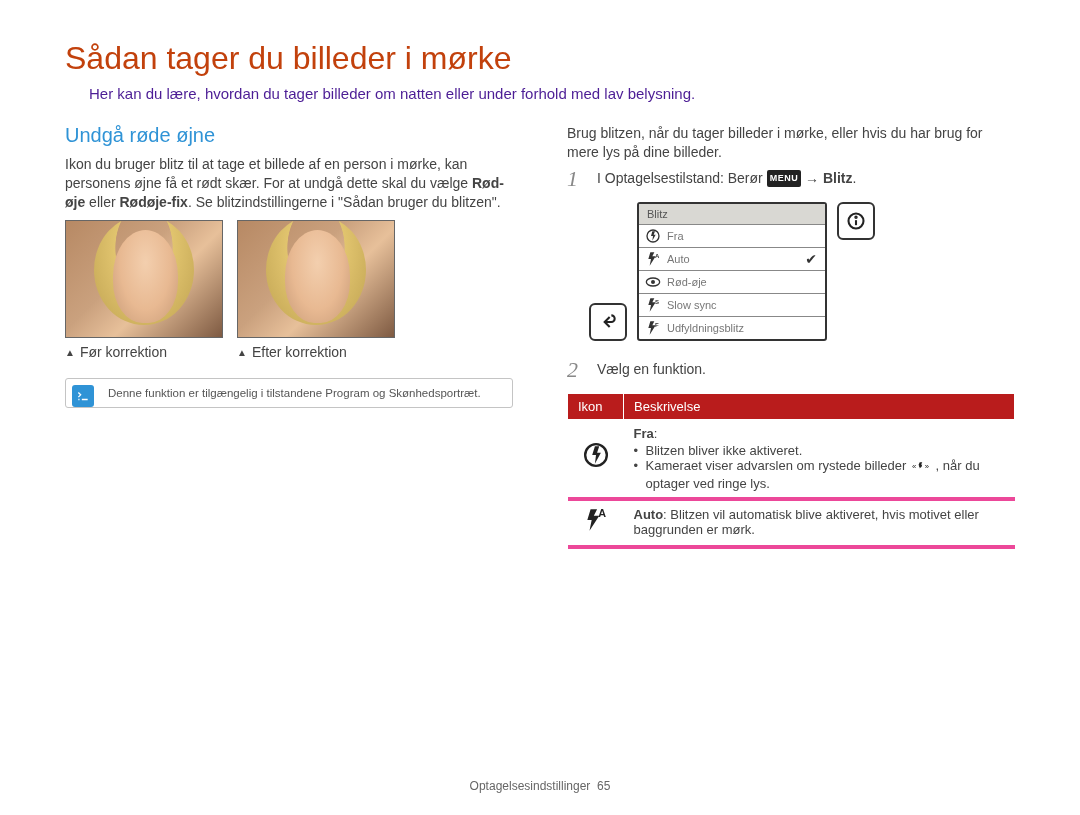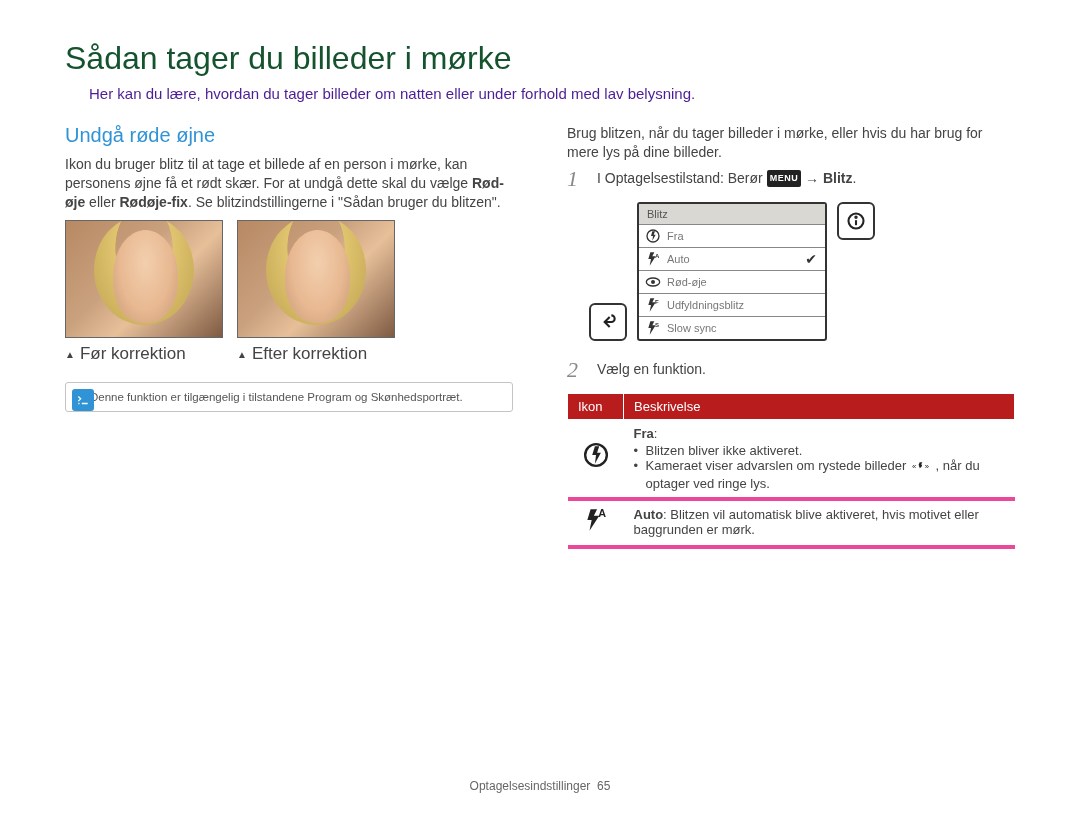--- a/index.html
+++ b/index.html
@@ -6,21 +6,21 @@
   body {
     width: 1080px;
     height: 815px;
     font-family: Arial, Helvetica, sans-serif;
     background: #fff;
     color: #3a3a3a;
     padding: 40px 65px 0 65px;
     position: relative;
   }
   h1 {
-    color: #14532d;
+    color: #c2410c;
     font-size: 32px;
     font-weight: 400;
     margin-bottom: 8px;
   }
   .intro {
     font-size: 15px;
     margin-bottom: 22px;
     color: #4c1d95;
     margin-left: 24px;
   }
@@ -59,26 +59,26 @@
     position:absolute; left:30%; top:8%; width:42%; height:80%;
     background: radial-gradient(ellipse at 50% 35%, #f3cfae 0%, #e8b992 55%, #c79a77 100%);
     border-radius: 50% 50% 45% 45%;
   }
   .photo .hair {
     position:absolute; left:18%; top:-5%; width:64%; height:95%;
     background: radial-gradient(ellipse at 50% 30%, rgba(0,0,0,0) 40%, #e1c46e 41%, #bfa251 100%);
     border-radius: 50%;
   }
   .captions-row { display:flex; gap:14px; margin-bottom: 18px; }
-  .cap { width:158px; font-size:17px; color:#444; }
+  .cap { width:158px; font-size:14px; color:#444; }
   .cap::before { content:"▲"; font-size:10px; margin-right:5px; vertical-align:1px;}
   .note-box {
     border: 1px solid #c4c4c4;
     border-radius: 3px;
-    padding: 8px 10px 8px 24px;
+    padding: 8px 10px 8px 42px;
     font-size: 11.5px;
     position: relative;
     color:#555;
   }
   .note-box .note-ico {
     position:absolute; left:6px; top:6px;
     width:22px; height:22px; background:#2f93d6; border-radius:3px;
     display:flex; align-items:center; justify-content:center;
   }
   .note-box .note-ico svg { width:14px; height:14px; stroke:#fff; fill:none; stroke-width:2.2; }
@@ -242,33 +242,33 @@
                 <ellipse cx="12" cy="12" rx="10" ry="6" fill="none" stroke="#333" stroke-width="2"></ellipse>
                 <circle cx="12" cy="12" r="3" fill="#333"></circle>
               </svg>
           </span>
           <span>Rød-øje</span>
         </div>
         <div class="menu-item">
           <span class="mi-ico">
             <svg width="16" height="16" viewBox="0 0 24 24">
                 <path d="M8 2l-3 10h4l-2 10 9-14h-5l3-6z" fill="#333"></path>
+                <text x="15" y="10" font-size="9" font-weight="bold" fill="#333">S</text>
+              </svg>
+          </span>
+          <span>Slow sync</span>
+        </div>
+        <div class="menu-item">
+          <span class="mi-ico">
+            <svg width="16" height="16" viewBox="0 0 24 24">
+                <path d="M8 2l-3 10h4l-2 10 9-14h-5l3-6z" fill="#333"></path>
                 <text x="15" y="10" font-size="9" font-weight="bold" fill="#333">F</text>
               </svg>
           </span>
           <span>Udfyldningsblitz</span>
-        </div>
-        <div class="menu-item">
-          <span class="mi-ico">
-            <svg width="16" height="16" viewBox="0 0 24 24">
-                <path d="M8 2l-3 10h4l-2 10 9-14h-5l3-6z" fill="#333"></path>
-                <text x="15" y="10" font-size="9" font-weight="bold" fill="#333">S</text>
-              </svg>
-          </span>
-          <span>Slow sync</span>
         </div>
       </div>
       <div class="side">
         <div class="side-btn">
           <svg width="20" height="20" viewBox="0 0 24 24" fill="none" stroke="#222" stroke-width="2.5">
               <circle cx="12" cy="12" r="9"></circle>
               <line x1="12" y1="11" x2="12" y2="17"></line>
               <circle cx="12" cy="7.5" r="0.8" fill="#222"></circle>
             </svg>
         </div>

